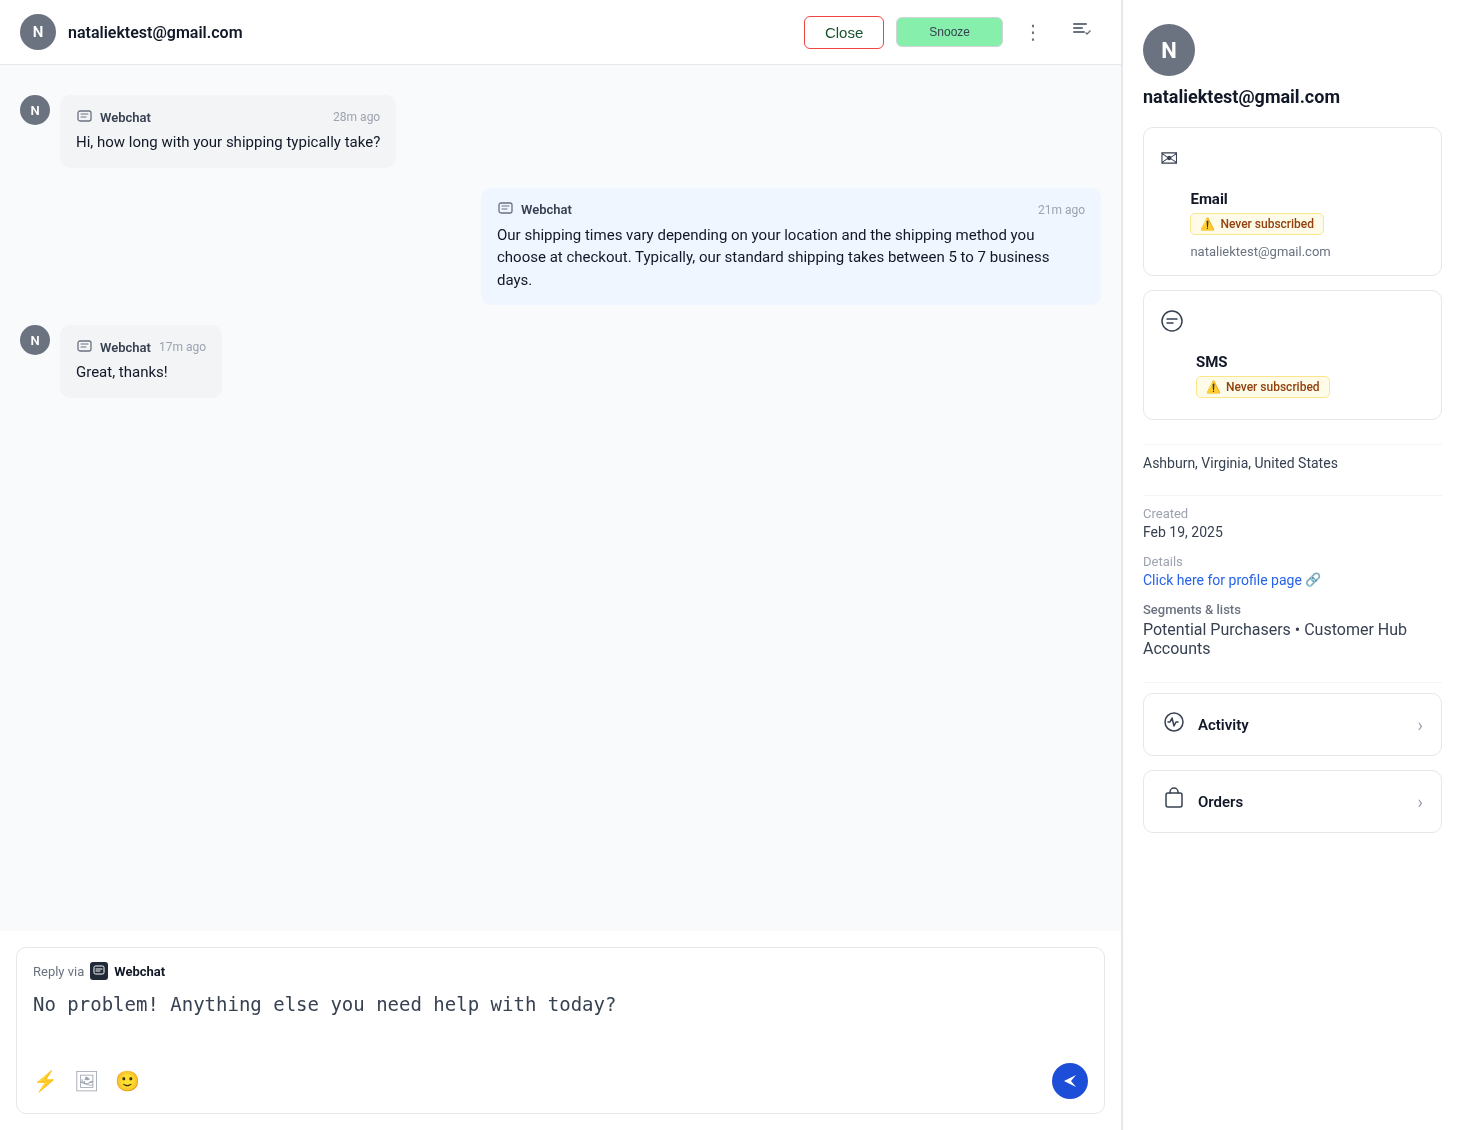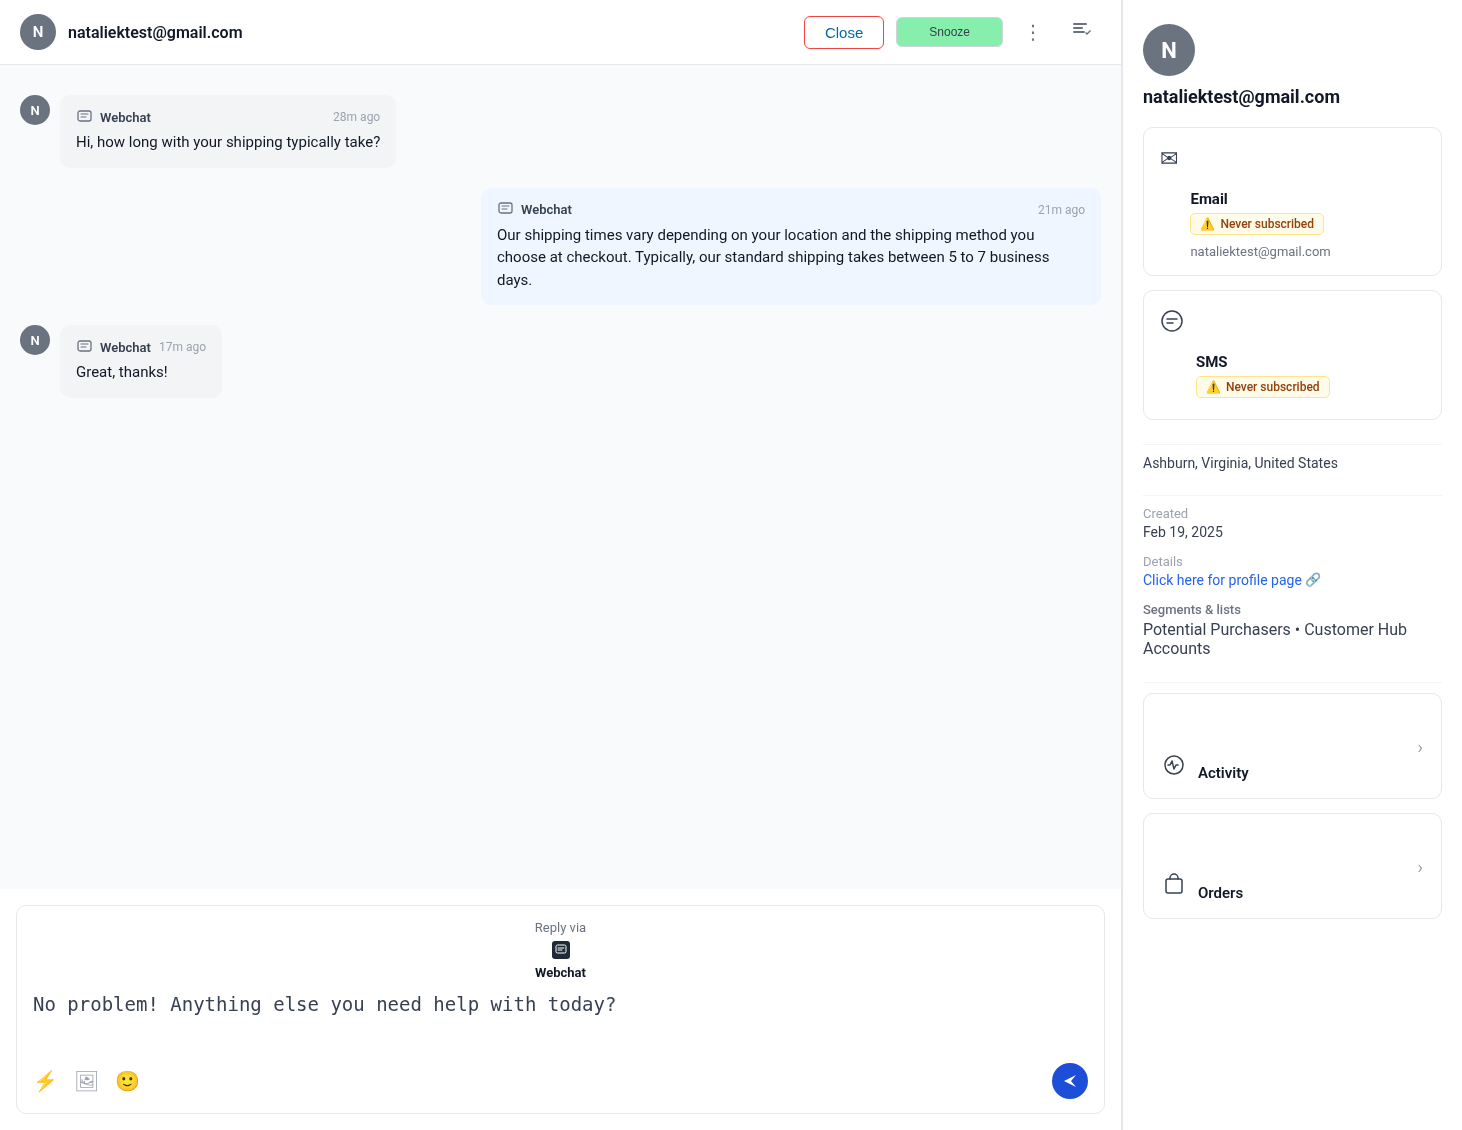--- a/index.html
+++ b/index.html
@@ -46,21 +46,21 @@
     .header-email {
       flex: 1;
       font-size: 16px;
       font-weight: 600;
       color: #111827;
     }
 
     .btn-close {
       border: 1.5px solid #ef4444;
       background: #fff;
-      color: #0369a1;
+      color: #14532d;
       padding: 7px 20px;
       border-radius: 6px;
       font-size: 15px;
       font-weight: 500;
       cursor: pointer;
     }
 
     .btn-snooze {
       border: 1.5px solid #d1d5db;
       background: #86efac;
@@ -164,21 +164,20 @@
       background: #fff;
     }
 
     .reply-via {
       display: flex;
       align-items: center;
       gap: 6px;
       font-size: 13px;
       color: #6b7280;
       margin-bottom: 10px;
-      flex-direction: column;
     }
 
     .reply-via strong {
       color: #111827;
     }
 
     .reply-via .channel-icon-sm {
       width: 18px;
       height: 18px;
       background: #1f2937;
@@ -380,23 +379,22 @@
       padding: 16px 18px;
       margin-bottom: 14px;
       display: flex;
       align-items: center;
       cursor: pointer;
       justify-content: space-between;
     }
 
     .expandable-card-left {
       display: flex;
-      align-items: flex-end;
+      align-items: center;
       gap: 12px;
-      margin-top: 43px;
     }
 
     .expandable-card-icon {
       font-size: 22px;
       color: #374151;
     }
 
     .expandable-card-label {
       font-size: 15px;
       font-weight: 600;

